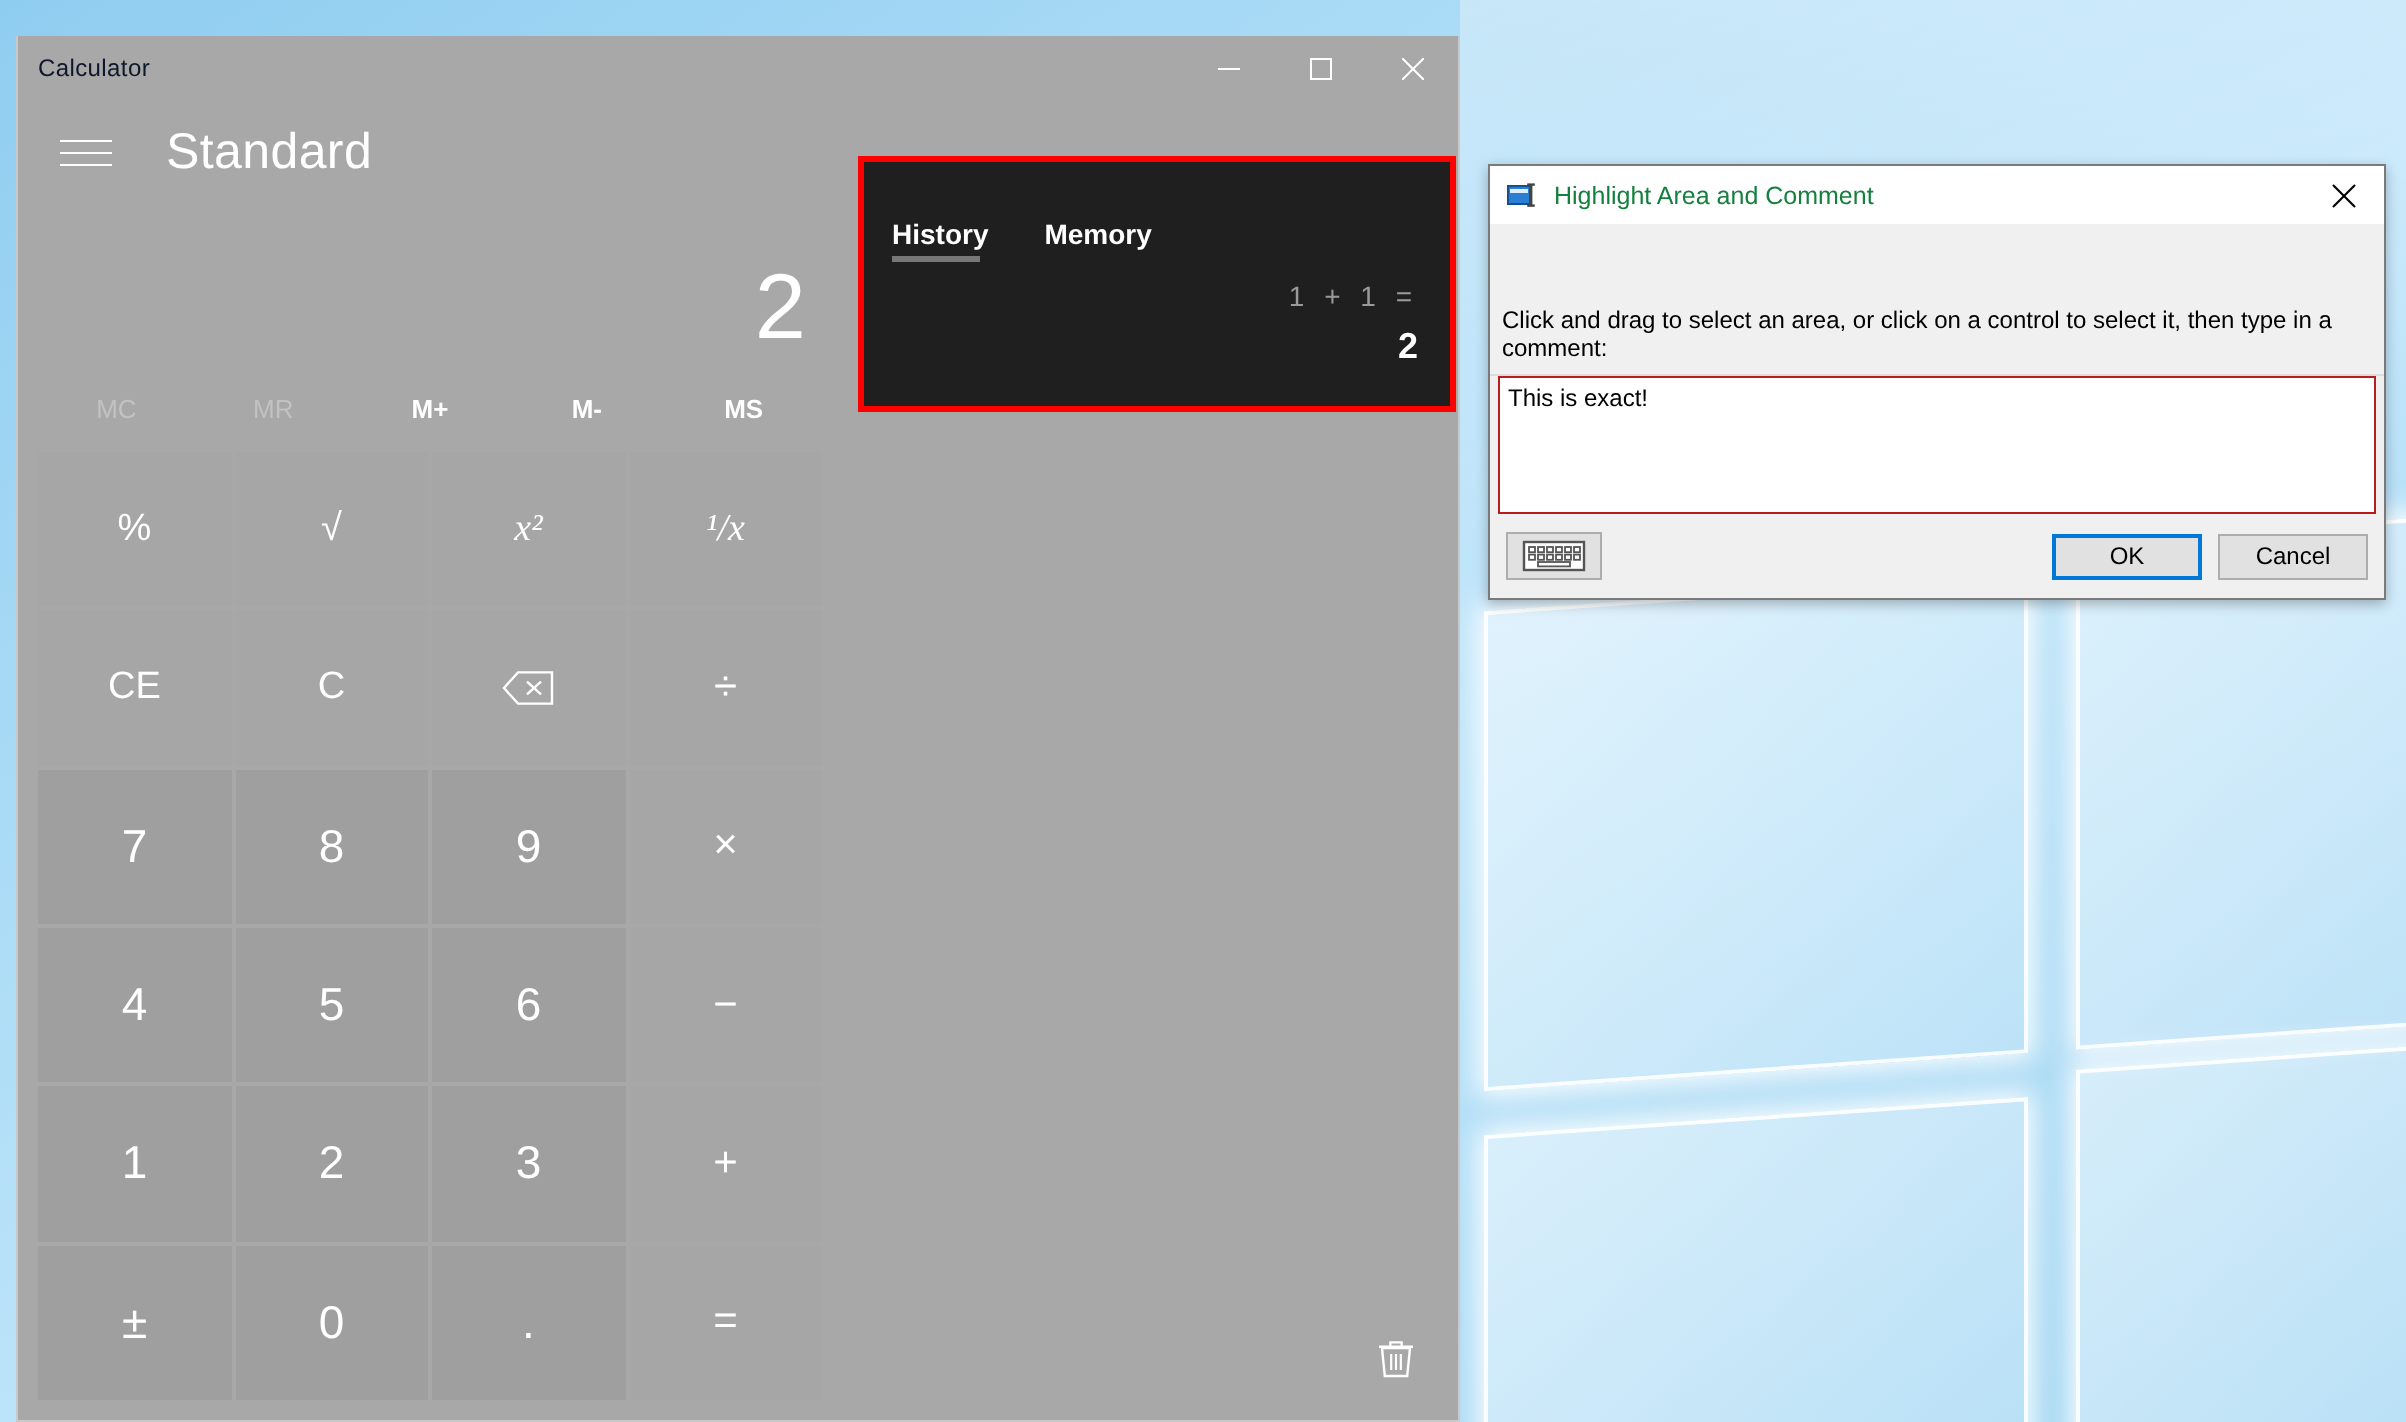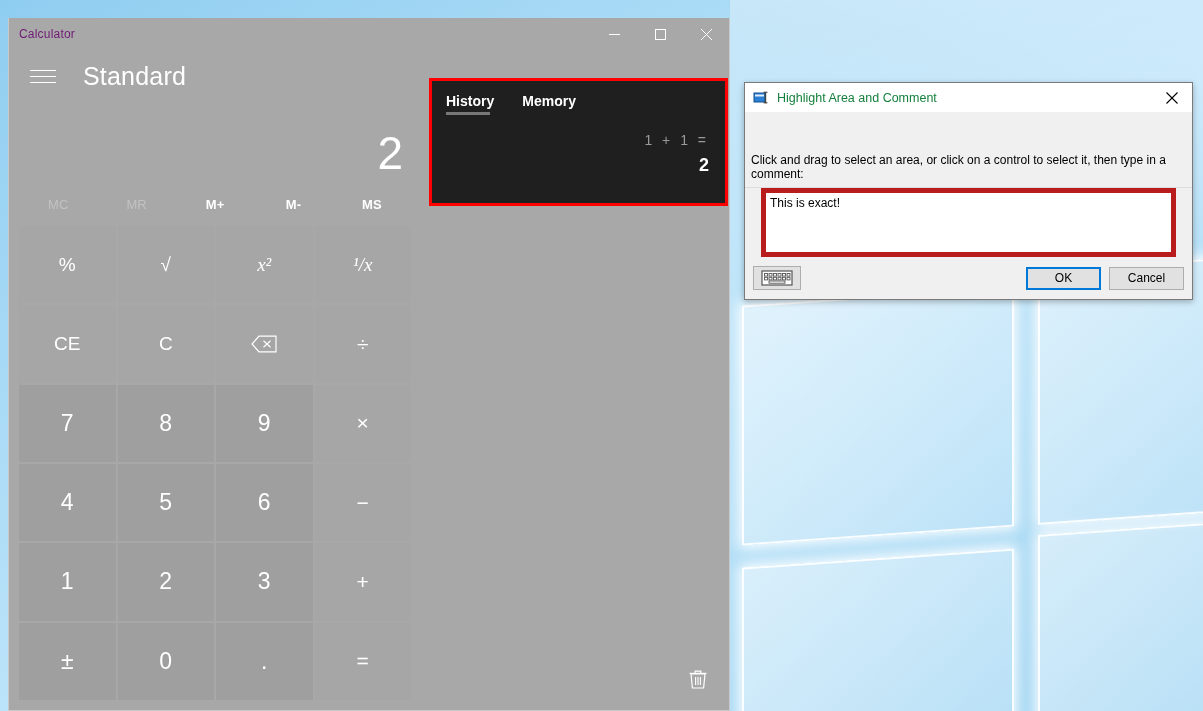--- a/index.html
+++ b/index.html
@@ -51,21 +51,21 @@
     flex-direction: column;
     color: #fff;
   }
   #calc-titlebar {
     height: 32px;
     display: flex; align-items: center;
     flex: 0 0 32px;
     background: #a8a8a8;
   }
   #calc-title-text {
-    font-size: 12px; color: #701a75;
+    font-size: 12px; color: #0f172a;
     margin-left: 10px; letter-spacing: .2px;
   }
   .caption-spacer { flex: 1 1 auto; }
   .caption-btn {
     width: 46px; height: 32px;
     display: flex; align-items: center; justify-content: center;
     font-size: 13px; color: #ffffff;
   }
   .caption-btn svg { display:block; }
 
@@ -153,21 +153,21 @@
     position: absolute;
     left: 8px; top: 28px;
     width: 299px; height: 128px;
     background: #1f1f1f;
     border: 3px solid #ff0000;
     padding: 10px 14px;
     display: flex; flex-direction: column;
   }
   #history-tabs {
     display: flex; gap: 28px;
-    margin-top: 2px;
+    margin-top: 18px;
   }
   .hist-tab {
     font-size: 14px; font-weight: 700; color: #ffffff;
     padding-bottom: 6px; position: relative;
   }
   .hist-tab.active::after {
     content: ""; position: absolute;
     left: 0; right: 4px; bottom: 0;
     height: 3px; background: #777777;
   }
@@ -219,24 +219,24 @@
     display: flex; align-items: center; justify-content: center;
   }
   #dlg-instruction {
     padding: 5px 6px 6px 6px;
     font-size: 12px;
     background: #f0f0f0;
     border-bottom: 1px solid #dcdcdc;
     margin-top: 36px;
   }
   #dlg-textarea {
-    margin: 0 16px;
+    margin: 0 4px;
     flex: 1 1 auto;
     background: #ffffff;
-    border: 5px solid #b91c1c;
+    border: 1px solid #b91c1c;
     padding: 3px 4px;
     font-size: 12px;
     line-height: 1.3;
     color: #000;
     overflow: hidden;
   }
   #dlg-footer {
     height: 42px;
     display: flex; align-items: center;
     padding: 0 8px;

